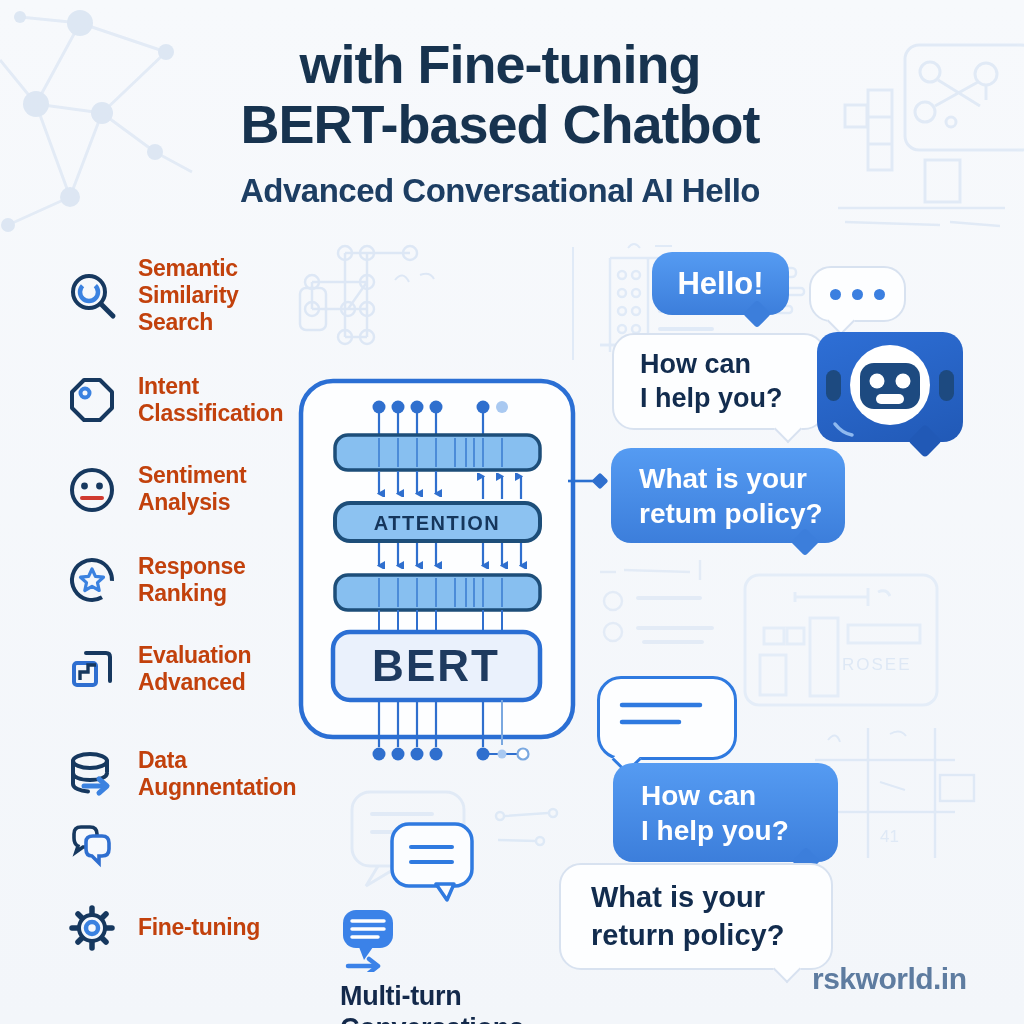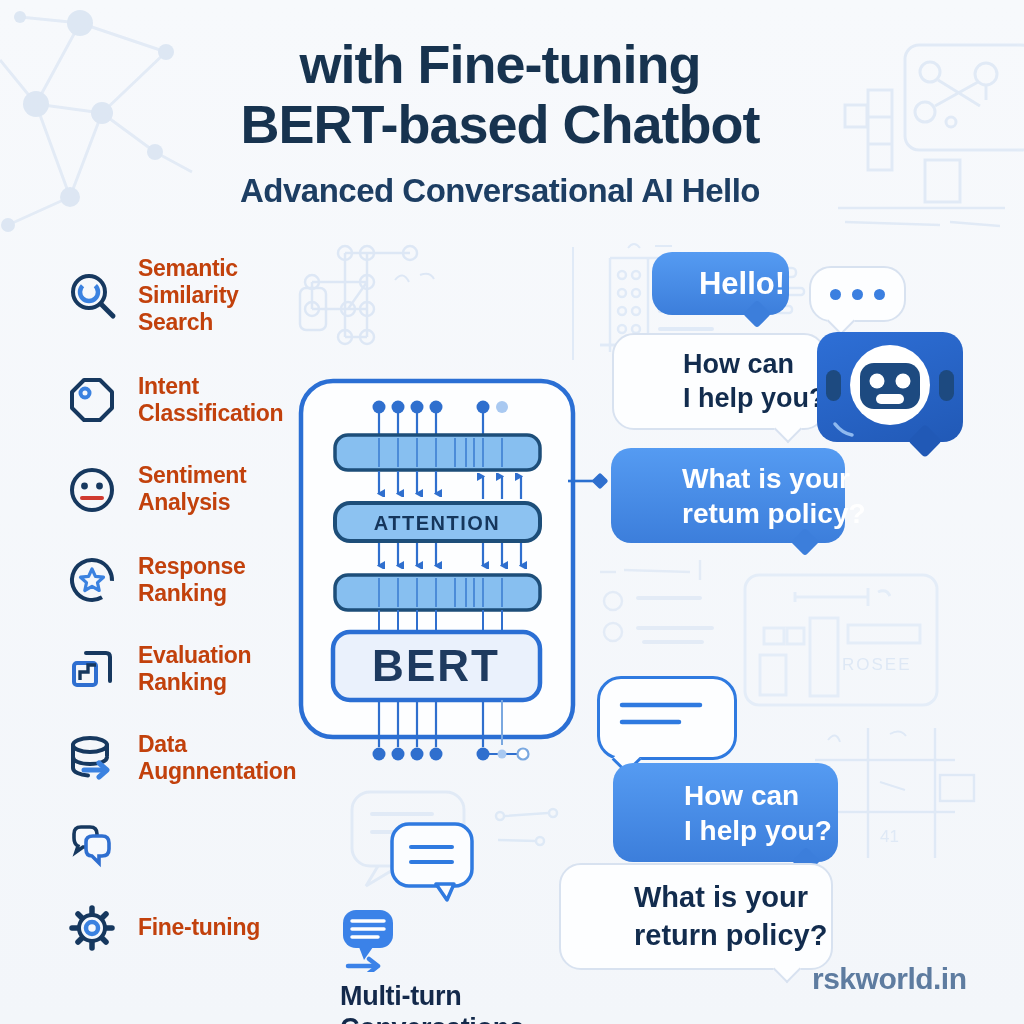--- a/index.html
+++ b/index.html
@@ -29,21 +29,21 @@
   .bubble-blue{
     background:linear-gradient(180deg,#559bf2 0%,#3c7edb 100%);
     border-radius:20px;color:#ffffff;font-weight:700;
     display:flex;flex-direction:column;justify-content:center;
   }
   .bubble-white{
     background:#fdfeff;border:2.5px solid #d8e2f0;border-radius:22px;
     color:#122c4e;font-weight:600;
     display:flex;flex-direction:column;justify-content:center;
   }
-  .line{white-space:nowrap;padding-left:43px;}
+  .line{white-space:nowrap;}
   .tail-b{position:absolute;width:20px;height:20px;background:#3c7edb;
     transform:rotate(45deg);bottom:-9px;right:22px;border-radius:3px;}
   .tail-w{position:absolute;width:18px;height:18px;background:#fdfeff;
     border-right:2.5px solid #d8e2f0;border-bottom:2.5px solid #d8e2f0;
     transform:rotate(45deg);bottom:-11px;}
   .dots{display:flex;gap:11px;justify-content:center;align-items:center;}
   .dots i{width:11px;height:11px;border-radius:50%;background:#3b7fe0;}
   
   .robot{
     background:linear-gradient(160deg,#2e6fd6 0%,#2159b6 100%);
@@ -193,24 +193,24 @@
   </svg>
   <div class="label">Response Ranking</div>
 </div>
 
 <div class="abs feature" style="top:642px;">
   <svg class="icon" viewBox="0 0 52 52">
     <path d="M20,10 L40,10 Q44,10 44,14 L44,38" stroke="#16385f" stroke-width="4" fill="none" stroke-linecap="round"></path>
     <rect x="8" y="20" width="22" height="22" rx="3" stroke="#2f6fd0" stroke-width="4" fill="none"></rect>
     <path d="M14,37 L14,29 L22,29 L22,22 L30,22" stroke="#16385f" stroke-width="3.4" fill="none"></path>
   </svg>
-  <div class="label">Evaluation Ranking</div>
-</div>
-
-<div class="abs feature" style="top:731px;">
+  <div class="label">Evaluation Advanced</div>
+</div>
+
+<div class="abs feature" style="top:747px;">
   <svg class="icon" viewBox="0 0 52 52">
     <ellipse cx="24" cy="13" rx="17" ry="7" stroke="#16385f" stroke-width="4" fill="none"></ellipse>
     <path d="M7,13 L7,36 C7,40 14,43 22,43.5 M41,13 L41,24" stroke="#16385f" stroke-width="4" fill="none" stroke-linecap="round"></path>
     <path d="M7,25 C7,29 14,32 24,32 C34,32 41,29 41,25" stroke="#16385f" stroke-width="4" fill="none"></path>
     <line x1="18" y1="38" x2="38" y2="38" stroke="#3b82e0" stroke-width="5" stroke-linecap="round"></line>
     <path d="M33,31 L41,38 L33,45" stroke="#3b82e0" stroke-width="5" fill="none" stroke-linecap="round" stroke-linejoin="round"></path>
   </svg>
   <div class="label">Data Augnnentation</div>
 </div>
 

